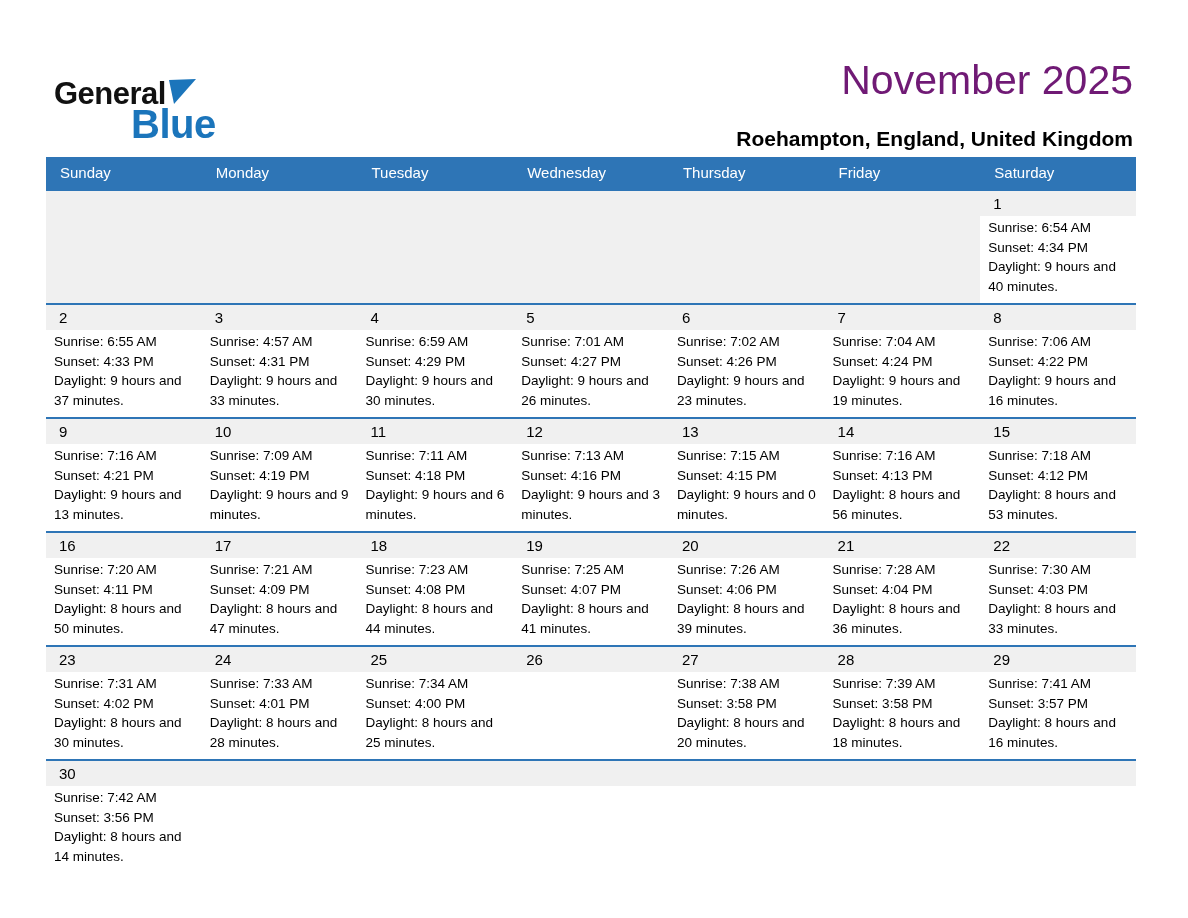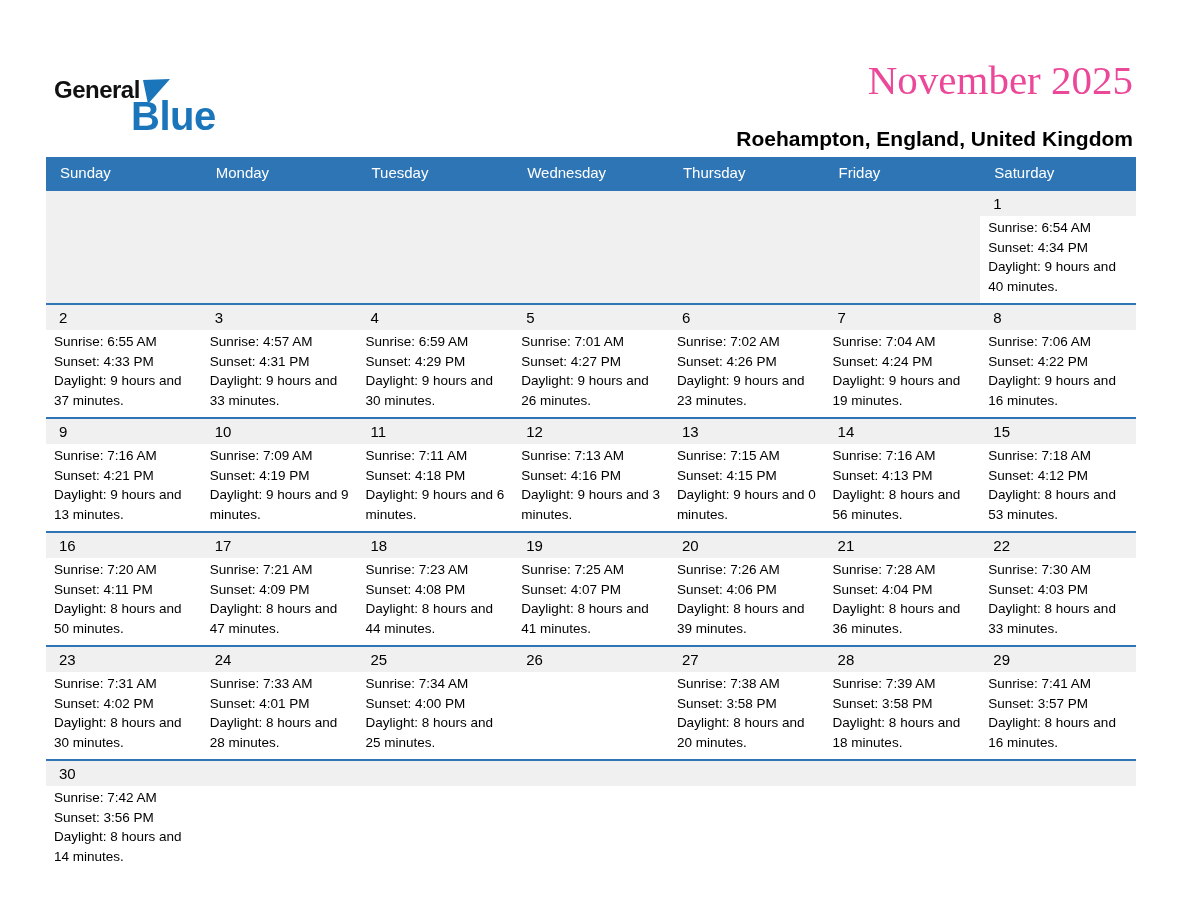--- a/index.html
+++ b/index.html
@@ -9,27 +9,27 @@
     height: 918px;
     position: relative;
     font-family: "Liberation Sans", sans-serif;
     color: #000;
     overflow: hidden;
   }
 
   
   .logo { position: absolute; left: 54px; top: 76px; }
   .logo-line1 { display: flex; align-items: flex-start; }
-  .logo-word1 { font-size: 24px; font-weight: 700; color: #111; letter-spacing: -0.5px; }
+  .logo-word1 { font-size: 31px; font-weight: 700; color: #111; letter-spacing: -0.5px; }
   .logo-flag { margin-left: 3px; margin-top: 3px; }
   .logo-word2 { font-size: 40px; font-weight: 700; color: #1B75BB; margin-left: 77px; margin-top: -10px; letter-spacing: -0.5px; }
 
   
   .header-right { position: absolute; right: 55px; top: 58px; text-align: right; }
-  .month-title { font-size: 41px; font-weight: 400; color: #ec4899; line-height: 1.1; font-family: Liberation Serif, serif; }
+  .month-title { font-size: 41px; font-weight: 400; color: #701a75; line-height: 1.1; }
   .location-subtitle { font-size: 21px; font-weight: 700; margin-top: 24px; }
 
   
   .calendar { position: absolute; left: 46px; top: 157px; width: 1090px; }
   .weekday-row { display: flex; background: #2E75B6; }
   .weekday {
     flex: 1 1 0;
     color: #ffffff;
     font-size: 15px;
     padding: 7px 4px 8px 14px;

